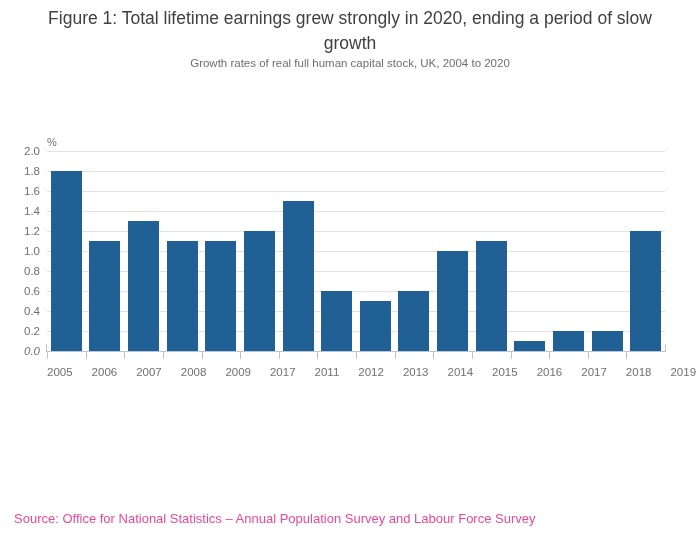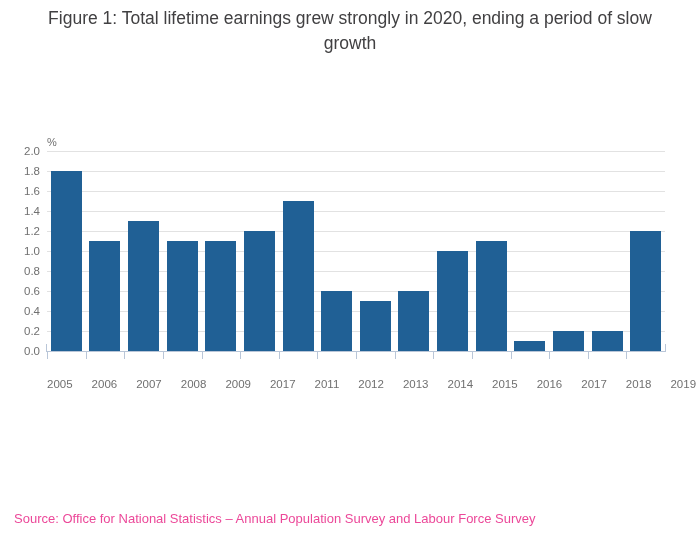--- a/index.html
+++ b/index.html
@@ -119,21 +119,21 @@
     position: absolute;
     left: 0;
     top: 100%;
     width: 1px;
     height: 8px;
     background: #b9c6d8;
   }
   .xlabels {
     position: absolute;
     left: 47px;
-    top: 378px;
+    top: 366px;
     width: 618px;
     display: flex;
     gap: 19px;
   }
   .xlabel {
     flex: 1 1 0;
     text-align: center;
     font-size: 11.5px;
     color: #707070;
   }
@@ -145,20 +145,21 @@
     font-weight: normal;
     color: #ec4899;
   }
 </style>
 </head>
 <body>
 
 <div class="figure">
 
   <div class="title">Figure 1: Total lifetime earnings grew strongly in 2020, ending a period of slow growth</div>
+  <div class="subtitle">Growth rates of real full human capital stock, UK, 2004 to 2020</div>
 
   <div class="unit-label">%</div>
 
   <div class="plot-wrap">
     <div class="plot" id="plot">
       <div id="gridlines">
           <div class="gridline" style="top: 0%;"></div>
           <div class="ytick" style="top: 0%;">2.0</div>
           <div class="gridline" style="top: 10%;"></div>
           <div class="ytick" style="top: 10%;">1.8</div>
@@ -172,21 +173,21 @@
           <div class="ytick" style="top: 50%;">1.0</div>
           <div class="gridline" style="top: 60%;"></div>
           <div class="ytick" style="top: 60%;">0.8</div>
           <div class="gridline" style="top: 70%;"></div>
           <div class="ytick" style="top: 70%;">0.6</div>
           <div class="gridline" style="top: 80%;"></div>
           <div class="ytick" style="top: 80%;">0.4</div>
           <div class="gridline" style="top: 90%;"></div>
           <div class="ytick" style="top: 90%; padding-left: 20px;">0.2</div>
           <div class="gridline" style="top: 100%;"></div>
-          <div class="ytick" style="top: 100%;">0.0</div>
+          <div class="ytick" style="top: 100%; font-style: italic;">0.0</div>
         </div>
       <div class="bars" id="bars">
           <div class="bar-slot">
             <div class="bar" title="2005: 1.8%" style="height: 90%; background: rgb(32, 96, 149);"></div>
             <div class="xtick-mark" style="background: rgb(185, 198, 216);"></div>
           </div>
           <div class="bar-slot">
             <div class="bar" title="2006: 1.1%" style="height: 55%; background: rgb(32, 96, 149);"></div>
             <div class="xtick-mark" style="background: rgb(185, 198, 216);"></div>
           </div>

